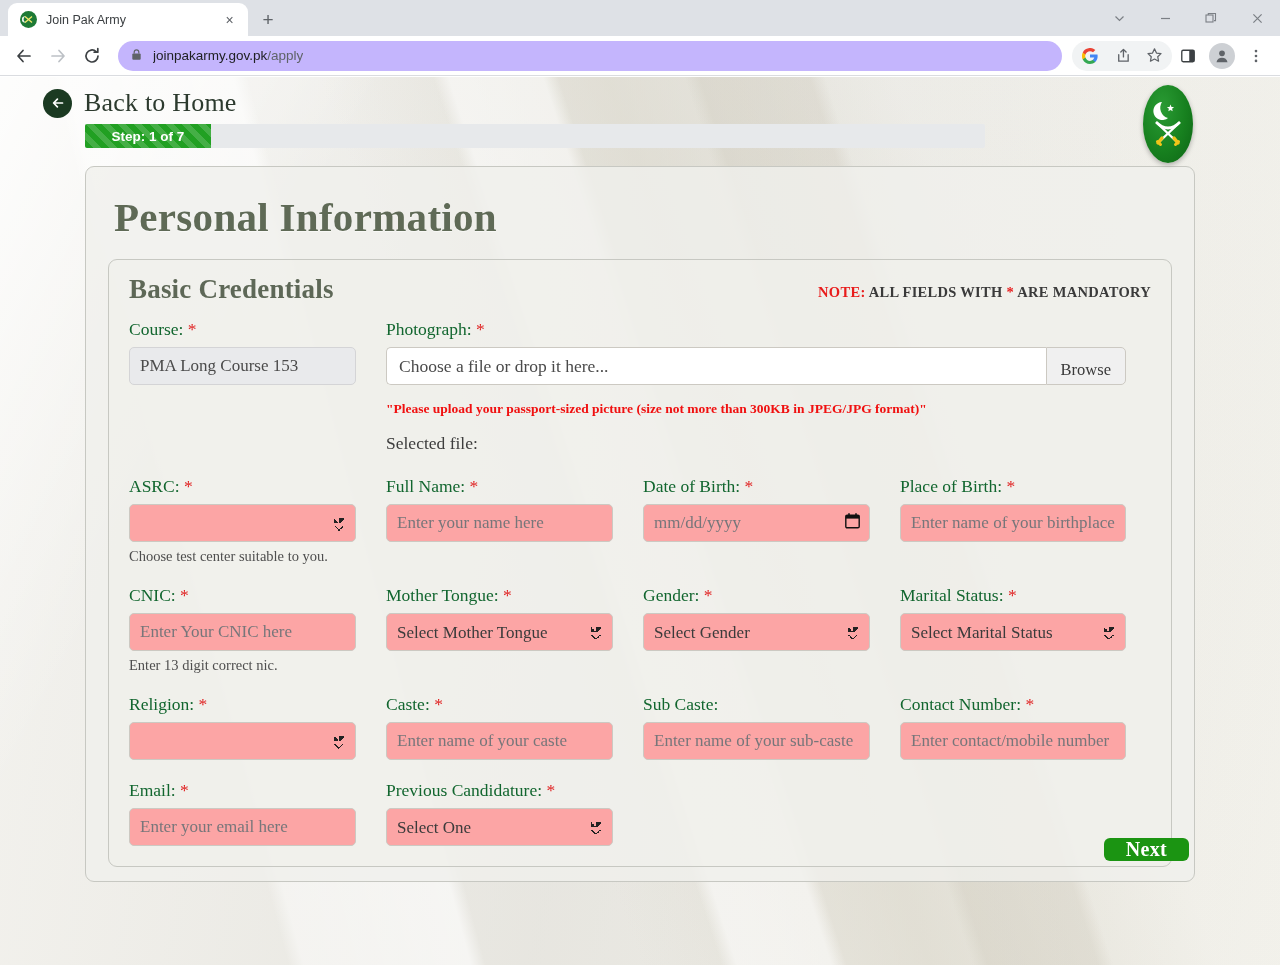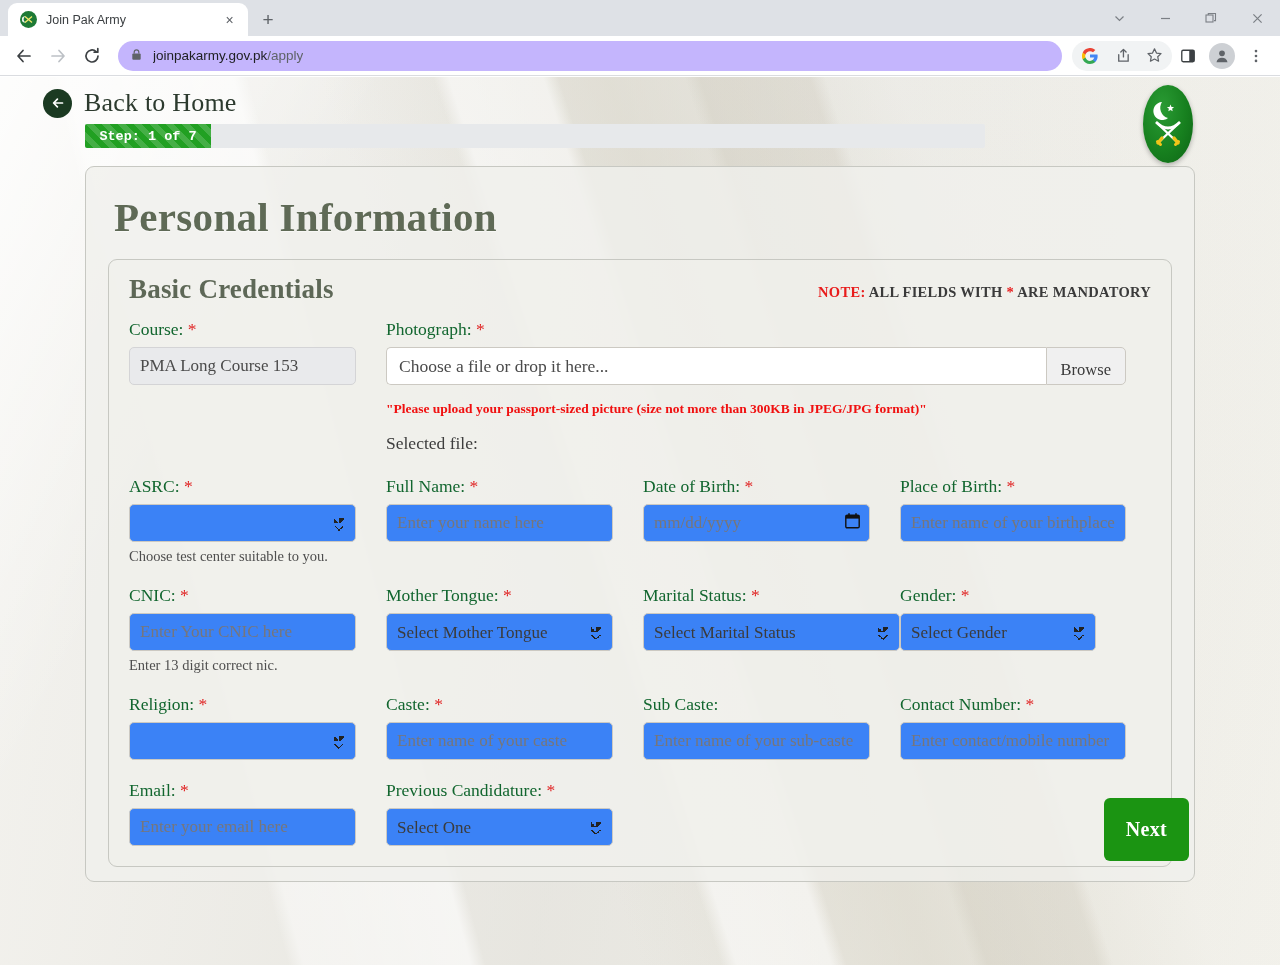--- a/index.html
+++ b/index.html
@@ -130,21 +130,21 @@
     flex: 0 0 auto;
   }
   .back-text {
     font-family: "Liberation Serif", serif;
     font-size: 26px; color: #2c3a2e; letter-spacing: 0.2px;
   }
 
   
   .progress-wrap {
     margin: 6px 0 0 85px; width: 900px; height: 24px;
-    background: #e7e9eb; border-radius: 2px; overflow: hidden; font-family: Liberation Mono, monospace;
+    background: #e7e9eb; border-radius: 2px; overflow: hidden;
   }
   .progress-fill {
     height: 100%; width: 91px;
     background-color: #21a022;
     background-image: linear-gradient(45deg,
       rgba(255,255,255,.16) 25%, transparent 25%, transparent 50%,
       rgba(255,255,255,.16) 50%, rgba(255,255,255,.16) 75%,
       transparent 75%, transparent);
     background-size: 16px 16px;
     display: flex; align-items: center; justify-content: center;
@@ -224,21 +224,21 @@
     color: #12662f;
     margin-bottom: 7px;
     white-space: nowrap;
   }
   label.fld .ast { color: #e02020; }
 
   .inp, .sel {
     width: 100%; height: 38px;
     border: 1px solid #ccc9c2;
     border-radius: 5px;
-    background: #3b82f6;
+    background: #fca5a5;
     font-family: "Liberation Serif", serif;
     font-size: 17px; color: #3b3b3b;
     padding: 0 10px;
     outline: none;
   }
   .inp::placeholder { color: #77767a; opacity: 1; }
   .inp.readonly {
     background: #e9eaec; color: #4b4b4b; border-color: #d4d4d6;
   }
   .sel {
@@ -305,21 +305,21 @@
     pointer-events: none;
   }
 
   
   .next-row {
     position: absolute; right: 91px; bottom: 21px;
   }
   .next-btn {
     background: #1b9412; color: #ffffff;
     border: none; border-radius: 6px;
-    padding: 20px 22px;
+    padding: 0 22px;
     font-family: "Liberation Serif", serif;
     font-size: 20px; font-weight: bold;
     letter-spacing: 0.3px;
   }
 
   .rowgap-a { margin-top: 22px; }
   .rowgap-b { margin-top: 20px; }
   .rowgap-c { margin-top: 20px; }
   .rowgap-d { margin-top: 20px; }
 </style>
@@ -529,32 +529,32 @@
               <label class="fld"><span>CNIC:</span> <span class="ast">*</span></label>
               <input class="inp" type="text" placeholder="Enter Your CNIC here" style="">
               <div class="helper">Enter 13 digit correct nic.</div>
             </div>
             <div class="cell">
               <label class="fld"><span>Mother Tongue:</span> <span class="ast">*</span></label>
               <select class="sel up-down">
                 <option>Select Mother Tongue</option>
               </select>
             </div>
+            <div class="cell">
+              <label class="fld"><span>Gender:</span> <span class="ast">*</span></label>
+              <select class="sel up-down">
+                <option>Select Gender</option>
+              </select>
+            </div>
             <div class="cell last">
               <label class="fld"><span>Marital Status:</span> <span class="ast">*</span></label>
               <select class="sel up-down">
                 <option>Select Marital Status</option>
               </select>
             </div>
-            <div class="cell">
-              <label class="fld"><span>Gender:</span> <span class="ast">*</span></label>
-              <select class="sel up-down">
-                <option>Select Gender</option>
-              </select>
-            </div>
           </div>
 
           <div class="grid rowgap-c">
             <div class="cell">
               <label class="fld"><span>Religion:</span> <span class="ast">*</span></label>
               <select class="sel up-down empty">
                 <option></option>
               </select>
             </div>
             <div class="cell">

